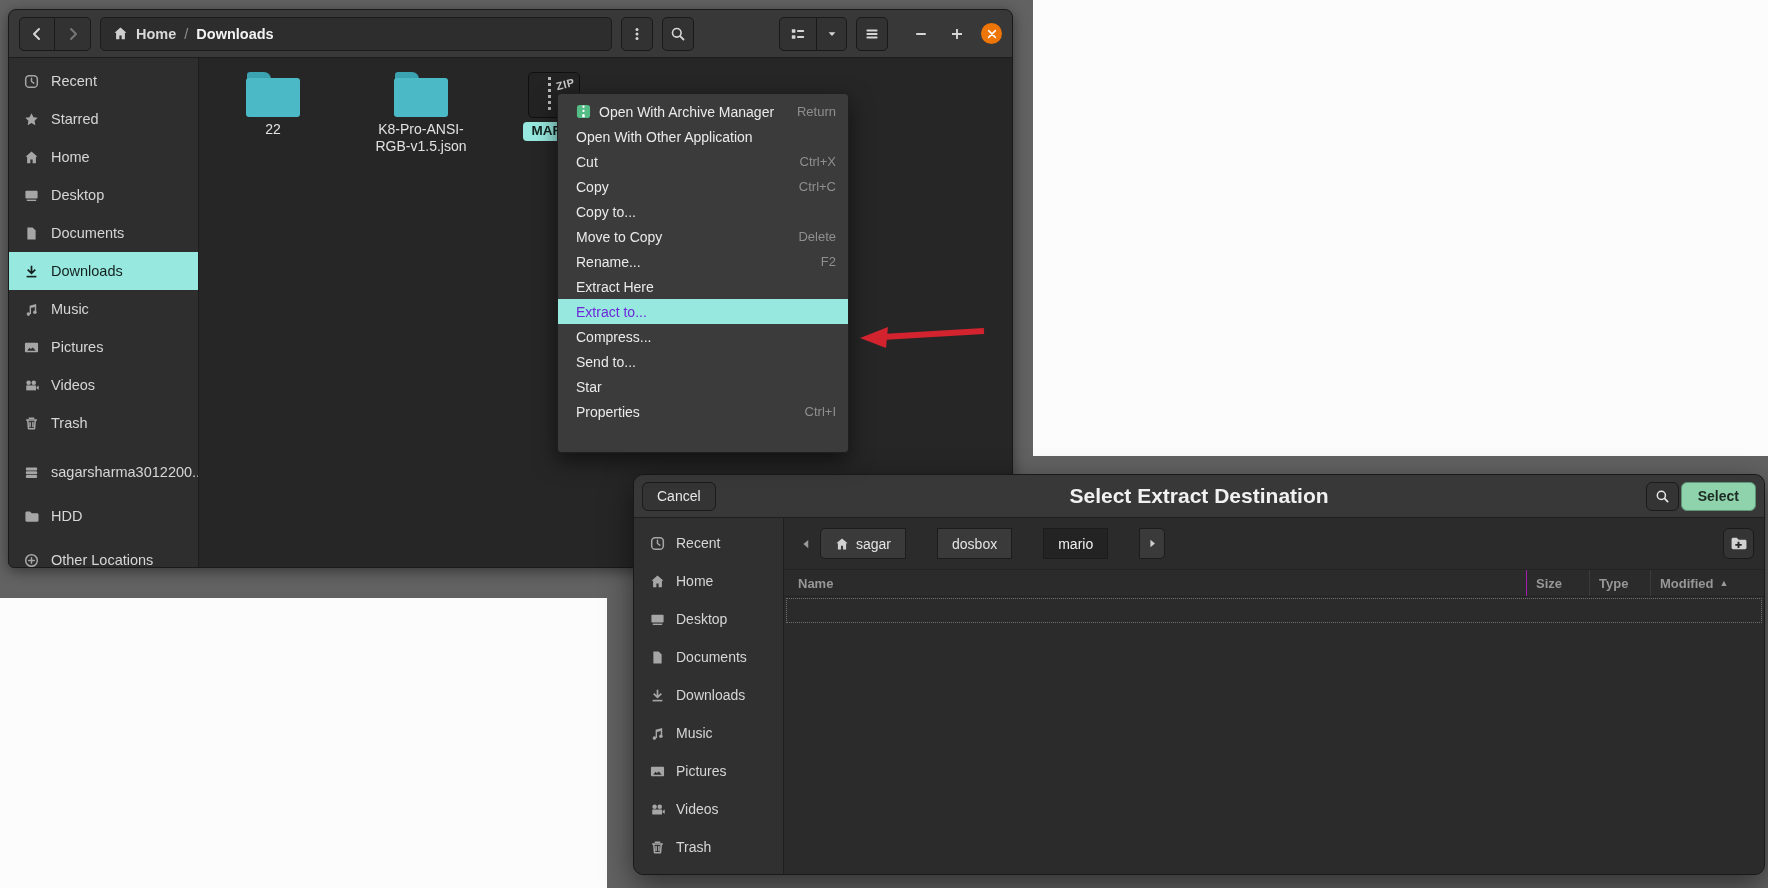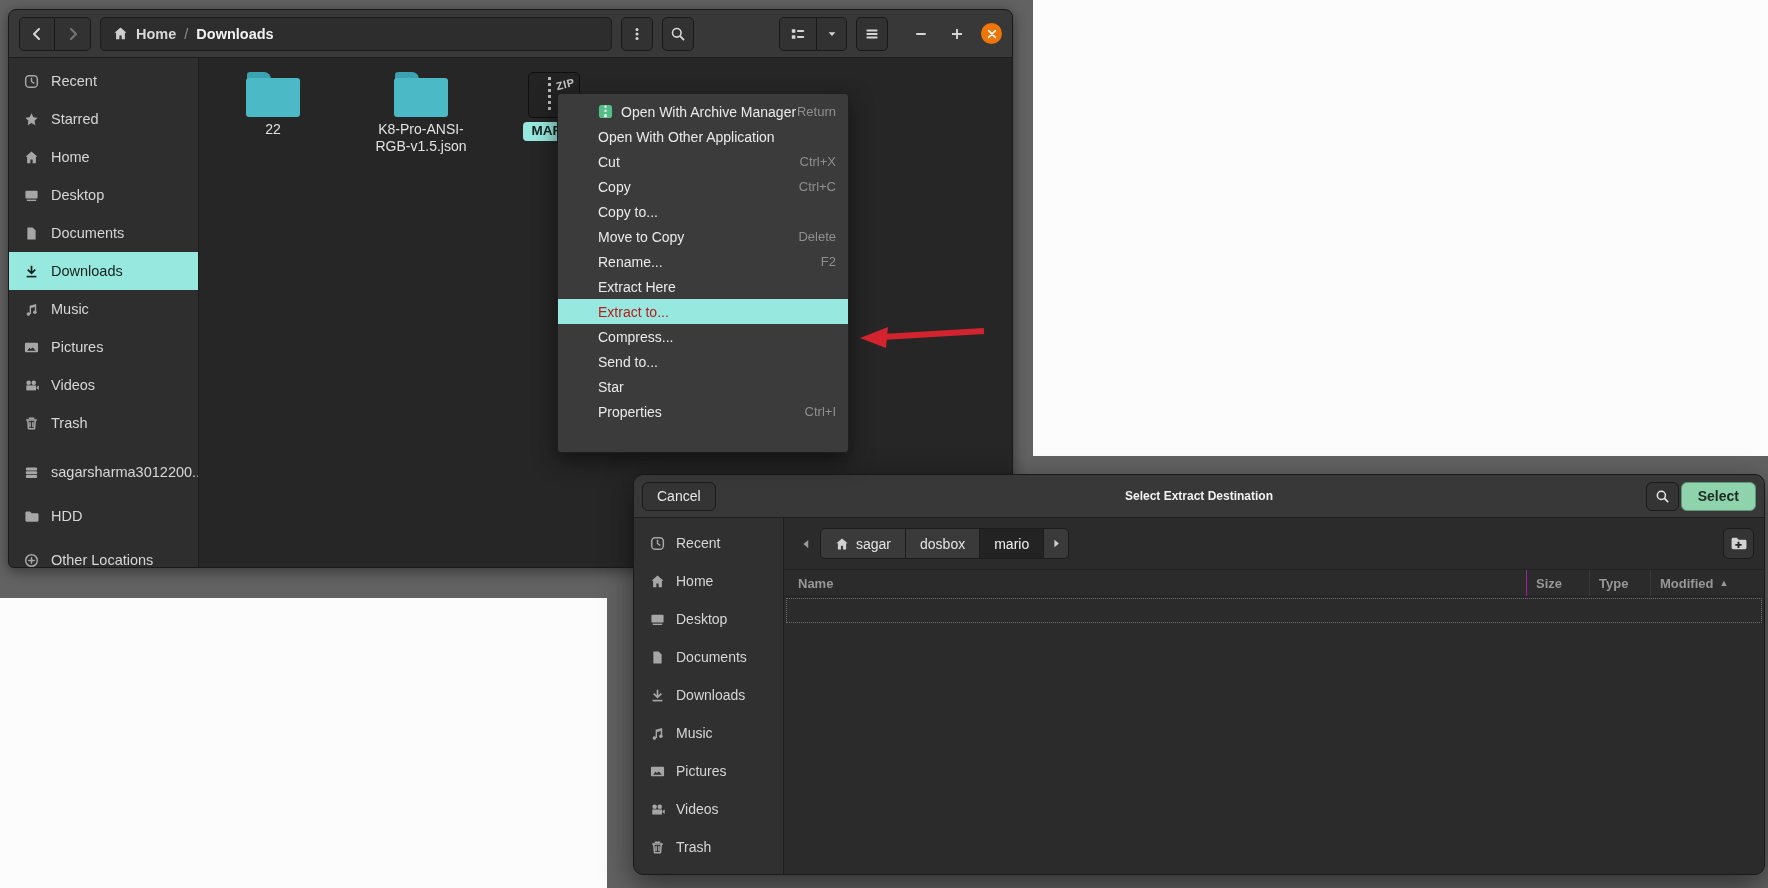--- a/index.html
+++ b/index.html
@@ -109,43 +109,43 @@
     font-size:13.5px; padding:1px 9px 2px; border-radius:4px;
   }
 
   
   #context-menu {
     position:absolute; left:557px; top:93px; width:292px; height:360px;
     background:#3b3b3b; border:1px solid #1f1f1f; border-radius:4px;
     box-shadow:0 8px 22px rgba(0,0,0,.55); padding:5px 0; z-index:30;
   }
   .menu-item {
-    height:25px; display:flex; align-items:center; padding:0 12px 0 40px;
+    height:25px; display:flex; align-items:center; padding:0 12px 0 18px;
     font-size:14px; color:#eaeaea;
   }
   .menu-item .ic { width:15px; height:15px; margin-right:8px; }
   .menu-accel { margin-left:auto; color:#8f8f8f; font-size:13px; }
-  .menu-item.highlighted { background:var(--cyan); color:#b91c1c; }
+  .menu-item.highlighted { background:var(--cyan); color:#6d28d9; }
 
   
   #annot-arrow { position:absolute; left:858px; top:320px; z-index:40; color:var(--red); }
 
   
   #dialog {
     position:absolute; left:633px; top:474px; width:1132px; height:401px;
     background:#2b2b2b; border-radius:10px; overflow:hidden; z-index:20;
     border:1px solid #191919; box-shadow:0 10px 30px rgba(0,0,0,.5);
   }
   .dlg-header {
     height:43px; background:#383838; border-bottom:1px solid #1f1f1f;
     display:flex; align-items:center; padding:0 8px; position:relative;
   }
   .dlg-title {
     position:absolute; left:0; right:0; text-align:center; font-weight:700;
-    font-size:12px; color:#f1f1f1; pointer-events:none;
+    font-size:21px; color:#f1f1f1; pointer-events:none;
   }
   .dlg-btn {
     height:29px; background:#343434; border:1px solid #1b1b1b; border-radius:6px;
     display:flex; align-items:center; justify-content:center; font-size:14px;
     color:#e8e8e8; padding:0 14px; position:relative; z-index:2;
   }
   .dlg-search { width:33px; margin-left:auto; padding:0; }
   .dlg-search .ic { width:15px; height:15px; }
   .dlg-select {
     background:var(--green); border-color:#5d9678; color:#1c2b23;
@@ -155,21 +155,21 @@
   .dlg-sidebar {
     width:150px; background:#303030; border-right:1px solid #1f1f1f; padding-top:6px;
   }
   .dlg-sidebar .side-item { padding-left:16px; font-size:14px; gap:11px; }
   .dlg-main { flex:1; display:flex; flex-direction:column; background:#2b2b2b; }
   .pathbar { height:51px; display:flex; align-items:center; padding:0 10px; }
   .path-nav {
     width:24px; height:31px; background:none; border:none; color:#9a9a9a;
     display:flex; align-items:center; justify-content:center;
   }
-  .crumbs { display:flex; margin-left:2px; }
+  .crumbs { display:flex; margin-left:2px;gap:32px; }
   .crumb {
     height:31px; display:flex; align-items:center; gap:7px; padding:0 14px;
     background:#3a3a3a; border:1px solid #1c1c1c; margin-left:-1px;
     font-size:14px; color:#e4e4e4;
   }
   .crumb:first-child { border-radius:5px 0 0 5px; margin-left:0; }
   .crumb .ic { width:14px; height:14px; color:#d0d0d0; }
   .crumb.active { background:#232323; color:#f0f0f0; }
   .crumb-next {
     width:26px; padding:0; justify-content:center; border-radius:0 5px 5px 0;

